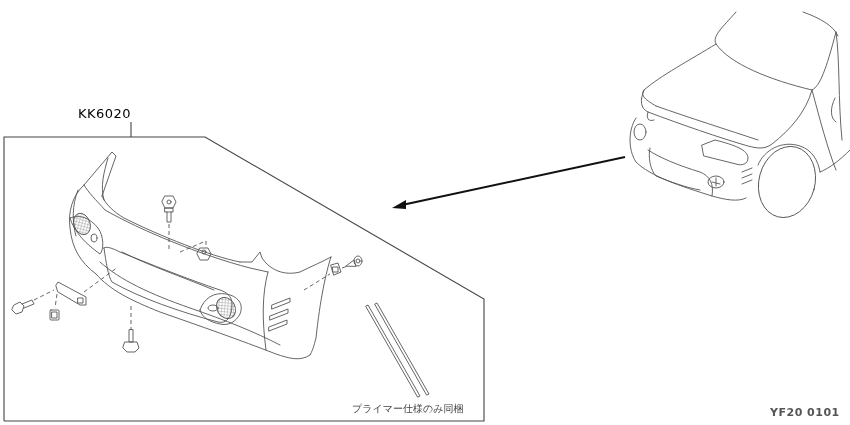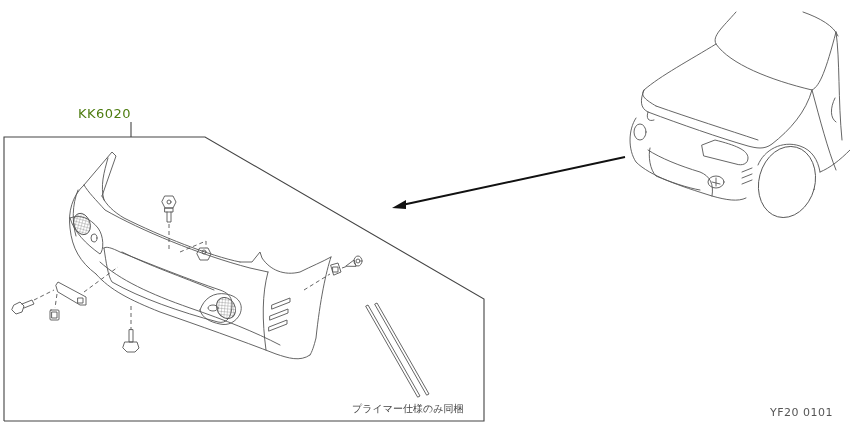--- a/index.html
+++ b/index.html
@@ -1,21 +1,21 @@
 <!DOCTYPE html>
 <html><head>
 <meta charset="utf-8">
 <style>
   html, body { margin:0; padding:0; background:#ffffff; }
   body { width:850px; height:425px; position:relative; overflow:hidden; font-family:"DejaVu Sans", sans-serif; }
   #canvas { position:absolute; left:0; top:0; width:850px; height:425px; }
-  .lbl { position:absolute; color:#4d7c0f; white-space:nowrap; }
+  .lbl { position:absolute; color:#000000; white-space:nowrap; }
   #part-number { left:78px; top:106px; font-size:13px; letter-spacing:0.5px; }
   #note-text { left:352px; top:402px; font-size:10px; color:#444; }
-  #drawing-code { left:770px; top:406px; font-size:11px; letter-spacing:0.5px; color:#555; }
+  #drawing-code { left:770px; top:406px; font-size:11px; letter-spacing:0.5px; color:#555;font-weight:bold; }
   svg .ln { fill:none; stroke:#555; stroke-width:0.9; stroke-linejoin:round; stroke-linecap:round; }
   svg .frame { fill:none; stroke:#444; stroke-width:1.1; }
   svg .dash { fill:none; stroke:#555; stroke-width:0.9; stroke-dasharray:4 3; }
   svg .arrow { fill:none; stroke:#111; stroke-width:2; }
   svg .mesh { fill:url(#meshPat); stroke:#555; stroke-width:0.9; }
 </style>
 </head>
 <body>
 
 <svg id="canvas" viewBox="0 0 850 425" xmlns="http://www.w3.org/2000/svg">

